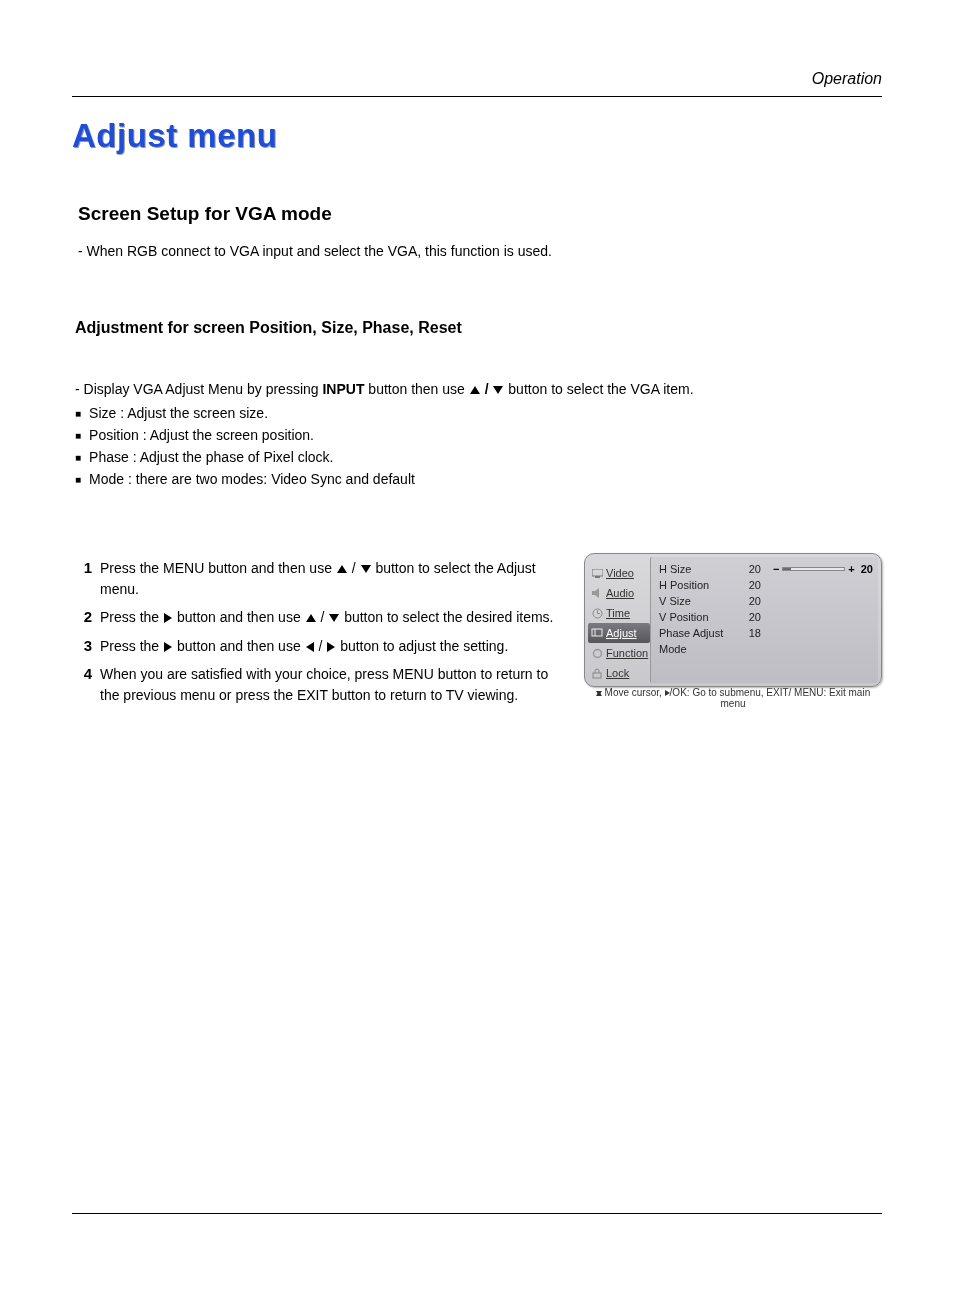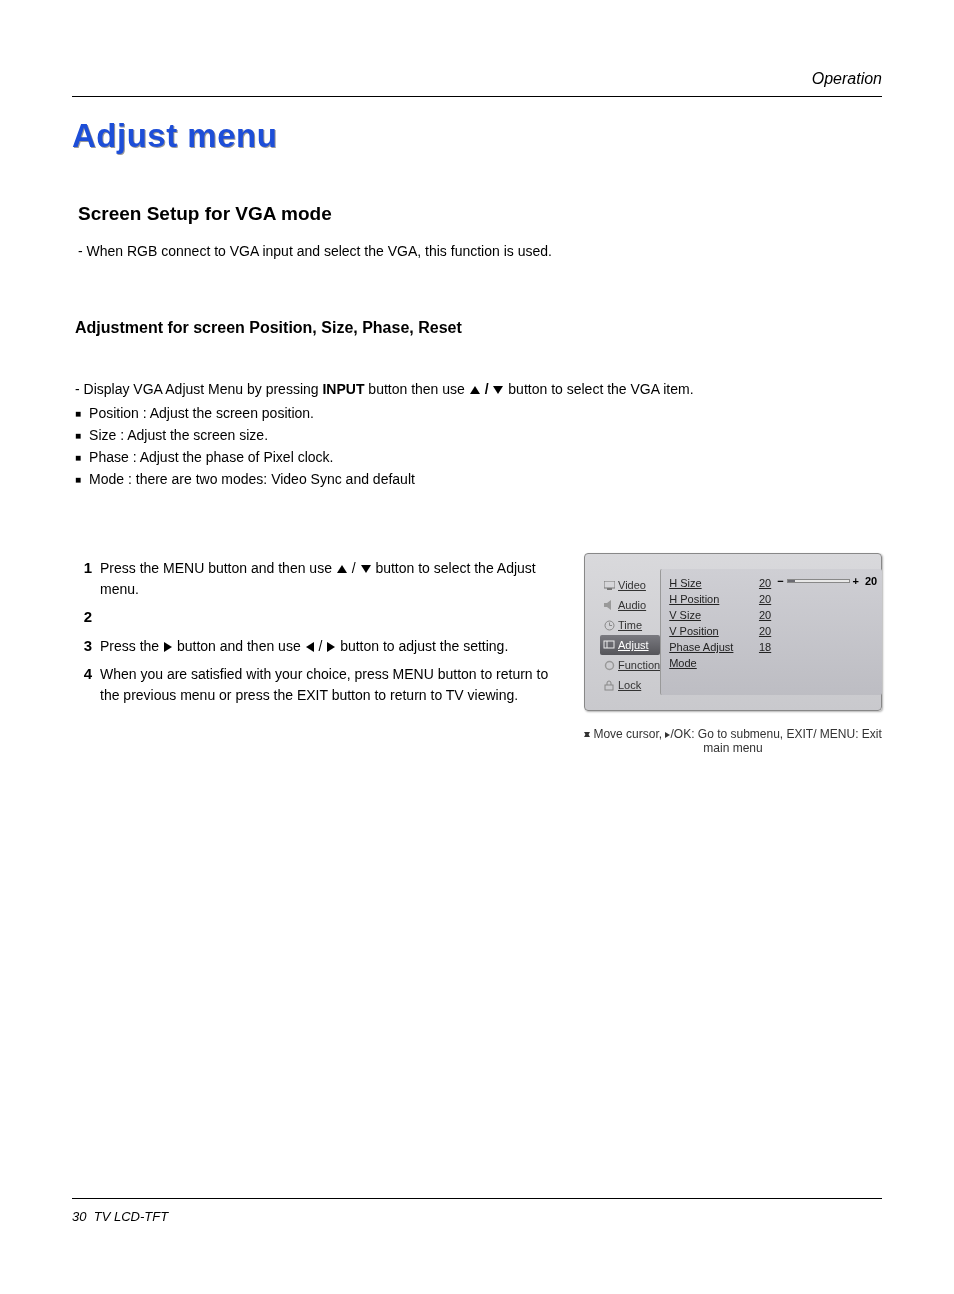--- a/index.html
+++ b/index.html
@@ -110,24 +110,24 @@
     
     .osd {
       width: 298px;
       font-size: 11px;
       flex-shrink: 0;
       margin-top: -4px;
     }
     .osd-box {
       background: linear-gradient(#d9d9dc, #c9c9cd);
       border: 1px solid #888;
-      border-radius: 4px;
+      border-radius: 10px;
       box-shadow: 1px 1px 2px rgba(0,0,0,0.3);
       display: flex;
-      padding: 15px;
+      padding: 3px;
     }
     .osd-sidebar {
       width: 62px;
       padding-top: 6px;
     }
     .osd-tab {
       display: flex;
       align-items: center;
       height: 20px;
       padding-left: 3px;
@@ -149,23 +149,21 @@
     .osd-main {
       flex: 1;
       background: linear-gradient(#cfcfd4, #bdbdc3);
       border-left: 1px solid #999;
       padding: 6px 5px 4px 8px;
       border-radius: 2px;
     }
     .osd-row {
       display: flex;
       height: 16px;
-      align-items: center;
       color: #222;
-      text-decoration: underline;
     }
     .osd-row .pname { width: 80px; }
     .osd-row .pval { width: 22px; text-align: right; }
     .osd-slider-row {
       display: flex;
       align-items: center;
       gap: 3px;
       margin-top: 0;
       color: #000;
       font-weight: bold;
@@ -176,24 +174,24 @@
       background: #e8e8e8;
       border: 1px solid #888;
       flex: 1;
     }
     .slider-fill {
       position: absolute; left: 0; top: 0; bottom: 0;
       width: 12%;
       background: #6b6b72;
     }
     .osd-hint {
-      font-size: 12px;
+      font-size: 10px;
       color: #333;
       text-align: center;
-      margin-top: 16px;
+      margin-top: 0;
     }
     .osd-hint .mini-tri {
       display:inline-block; width:0; height:0; vertical-align: middle;
     }
     .mini-up { border-left:3px solid transparent; border-right:3px solid transparent; border-bottom:5px solid #333; }
     .mini-down { border-left:3px solid transparent; border-right:3px solid transparent; border-top:5px solid #333; }
     .mini-right { border-top:3px solid transparent; border-bottom:3px solid transparent; border-left:5px solid #333; }
 
     .footer {
       position: absolute;
@@ -223,43 +221,46 @@
 <p class="desc-text">- When RGB connect to VGA input and select the VGA, this function is used.</p>
 
 <h3 class="subsection-title">Adjustment for screen Position, Size, Phase, Reset</h3>
 
 <p class="bullet-intro">
   <span>- Display VGA Adjust Menu by pressing </span><b>INPUT</b><span> button then use </span><span class="triangle-up"></span> <b>/</b> <span class="triangle-down"></span><span> button to select the VGA item.</span>
 </p>
 
 <ul class="bullet-list">
   <li>
+      <span>Size : Adjust the screen size.</span>
+    </li>
+  <li>
       <span>Position : Adjust the screen position.</span>
-    </li>
-  <li>
-      <span>Size : Adjust the screen size.</span>
     </li>
   <li>
       <span>Phase : Adjust the phase of Pixel clock.</span>
     </li>
   <li>
       <span>Mode : there are two modes: Video Sync and default</span>
     </li>
 </ul>
 
 <div class="content-row">
   <ol class="steps">
     <li>
       <span class="step-num">1</span>
       <span class="step-text">
         <span>Press the </span><b>MENU</b><span> button and then use </span><span class="triangle-up"></span> <b>/</b> <span class="triangle-down"></span><span> button to select the </span><b>Adjust</b><span> menu.</span>
       </span>
     </li>
     <li>
       <span class="step-num">2</span>
+      <span class="step-text">
+        <span>Press the </span><span class="triangle-right"></span><span> button and then use </span><span class="triangle-up"></span> <b>/</b> <span class="triangle-down"></span><span> button to select the desired items</span><b>.</b>
+      </span>
     </li>
     <li>
       <span class="step-num">3</span>
       <span class="step-text">
         <span>Press the </span><span class="triangle-right"></span><span> button and then use </span><span class="triangle-left"></span> <b>/</b> <span class="triangle-right"></span><span> button to adjust the setting</span><b>.</b>
       </span>
     </li>
     <li>
       <span class="step-num">4</span>
       <span class="step-text">
@@ -367,16 +368,13 @@
       </div>
     </div>
     <div class="osd-hint">
       <span class="mini-tri mini-up"></span><span class="mini-tri mini-down" style="margin-left:-6px;"></span><span> Move cursor, </span><span class="mini-tri mini-right"></span><span>/OK: Go to submenu, EXIT/ MENU: Exit main menu</span>
     </div>
   </div>
 </div>
 
 <div class="footer">
   <hr class="footer-rule">
-  <div class="footer-text">
-    <span>30</span>&nbsp;&nbsp;<span>TV LCD-TFT</span>
-  </div>
 </div>
 
 </body></html>

